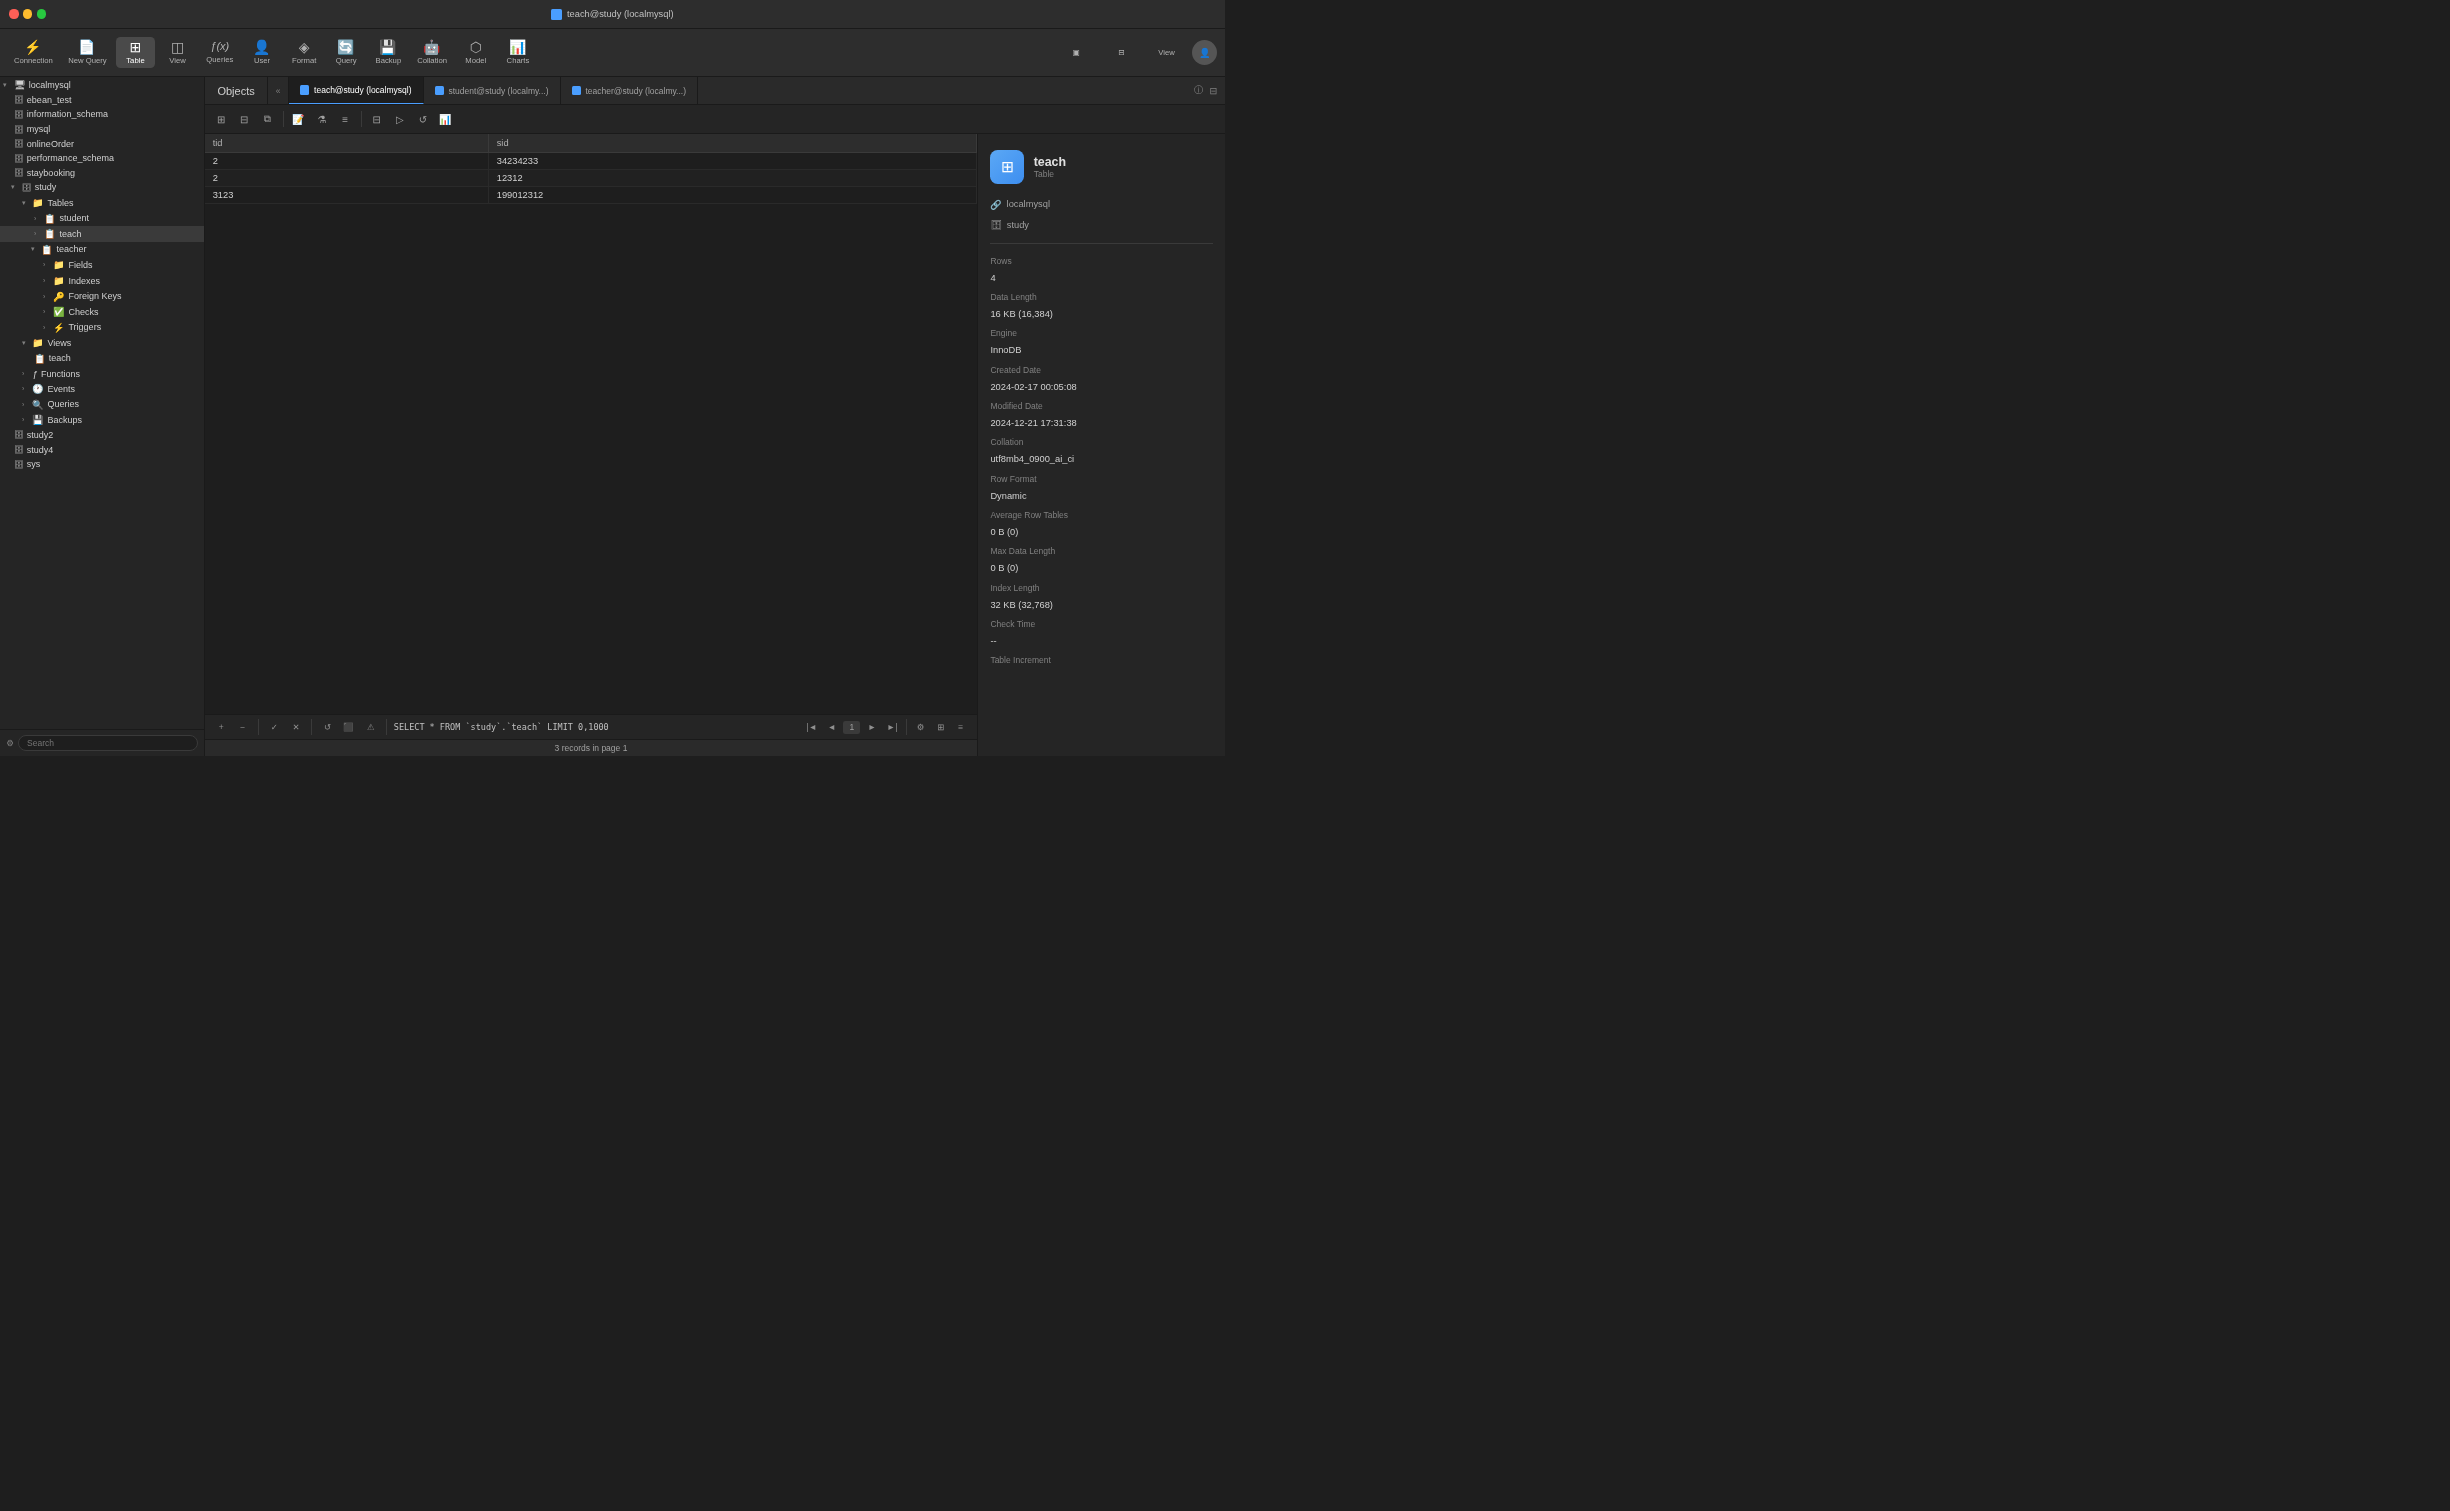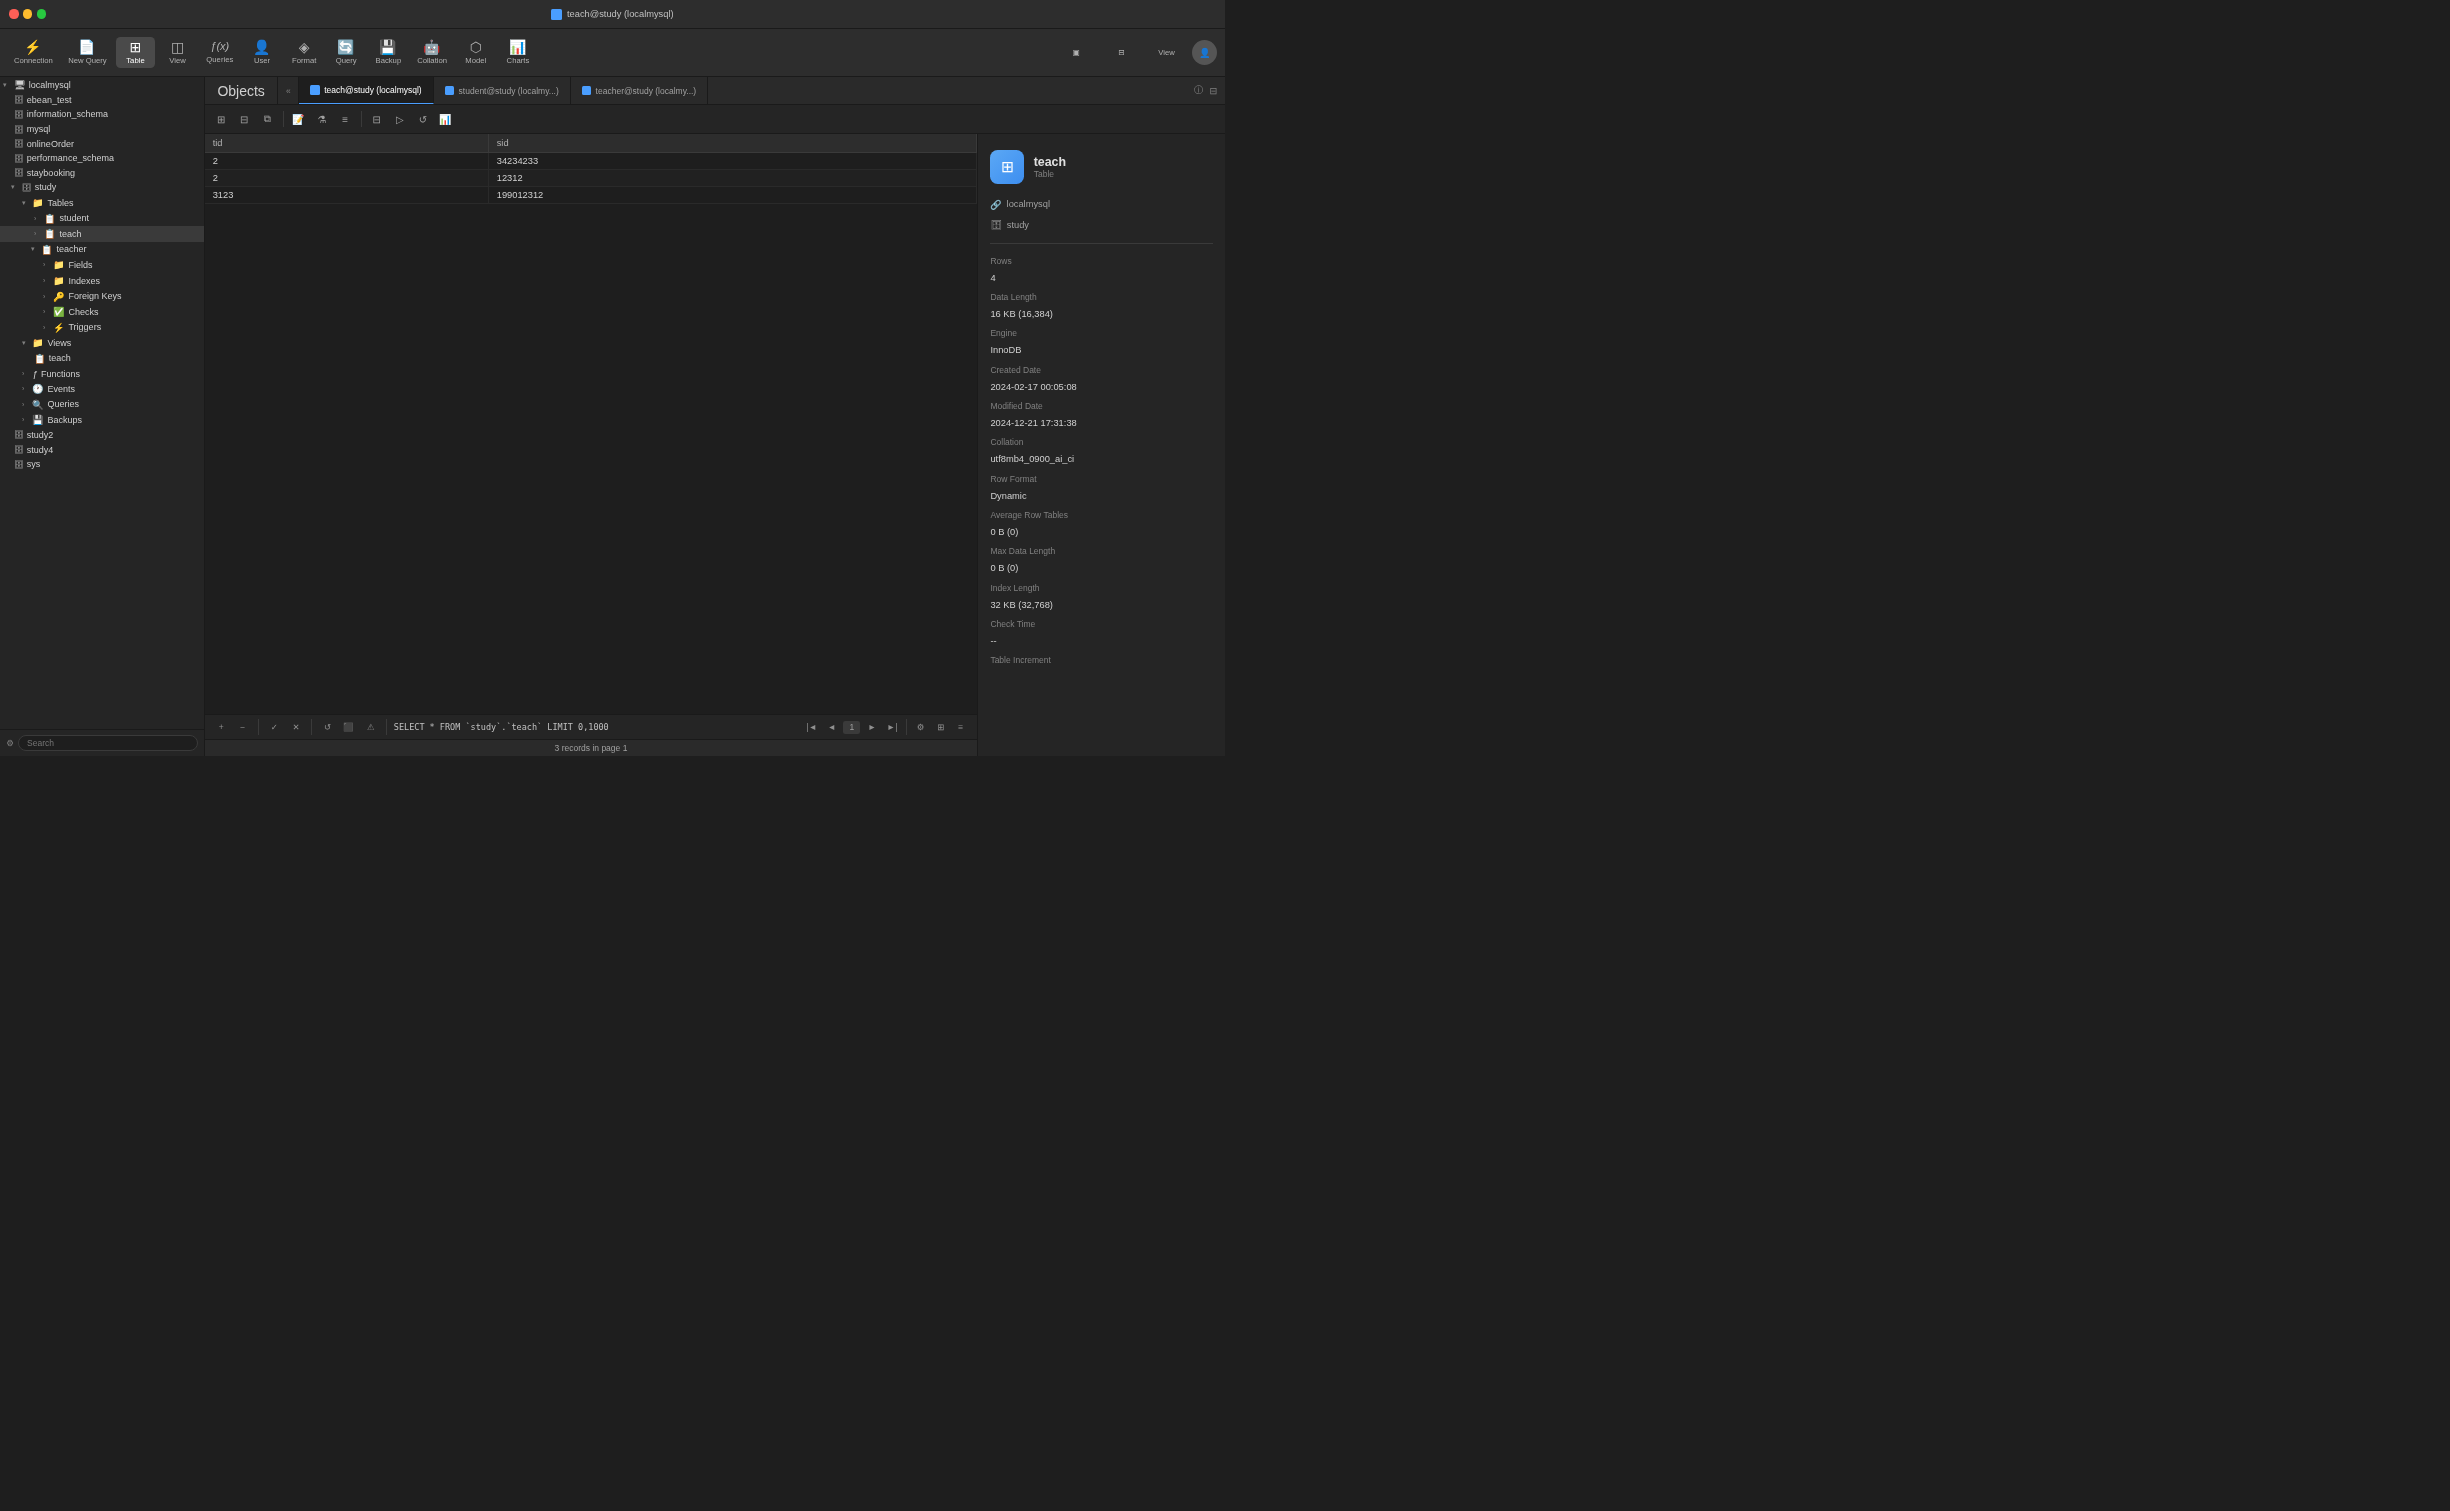--- a/index.html
+++ b/index.html
@@ -161,21 +161,21 @@
       background: #2a2a2a;
       height: 28px;
       display: flex;
       align-items: stretch;
       border-bottom: 0.8px solid #1a1a1a;
     }
     .tab-bar-objects {
       padding: 0 12.4px;
       display: flex;
       align-items: center;
-      font-size: 14px;
+      font-size: 11px;
       color: #d0d0d0;
       border-right: 0.8px solid #1a1a1a;
       cursor: pointer;
     }
     .tab-collapse {
       padding: 0 7.7px;
       display: flex;
       align-items: center;
       color: #808080;
       cursor: pointer;

